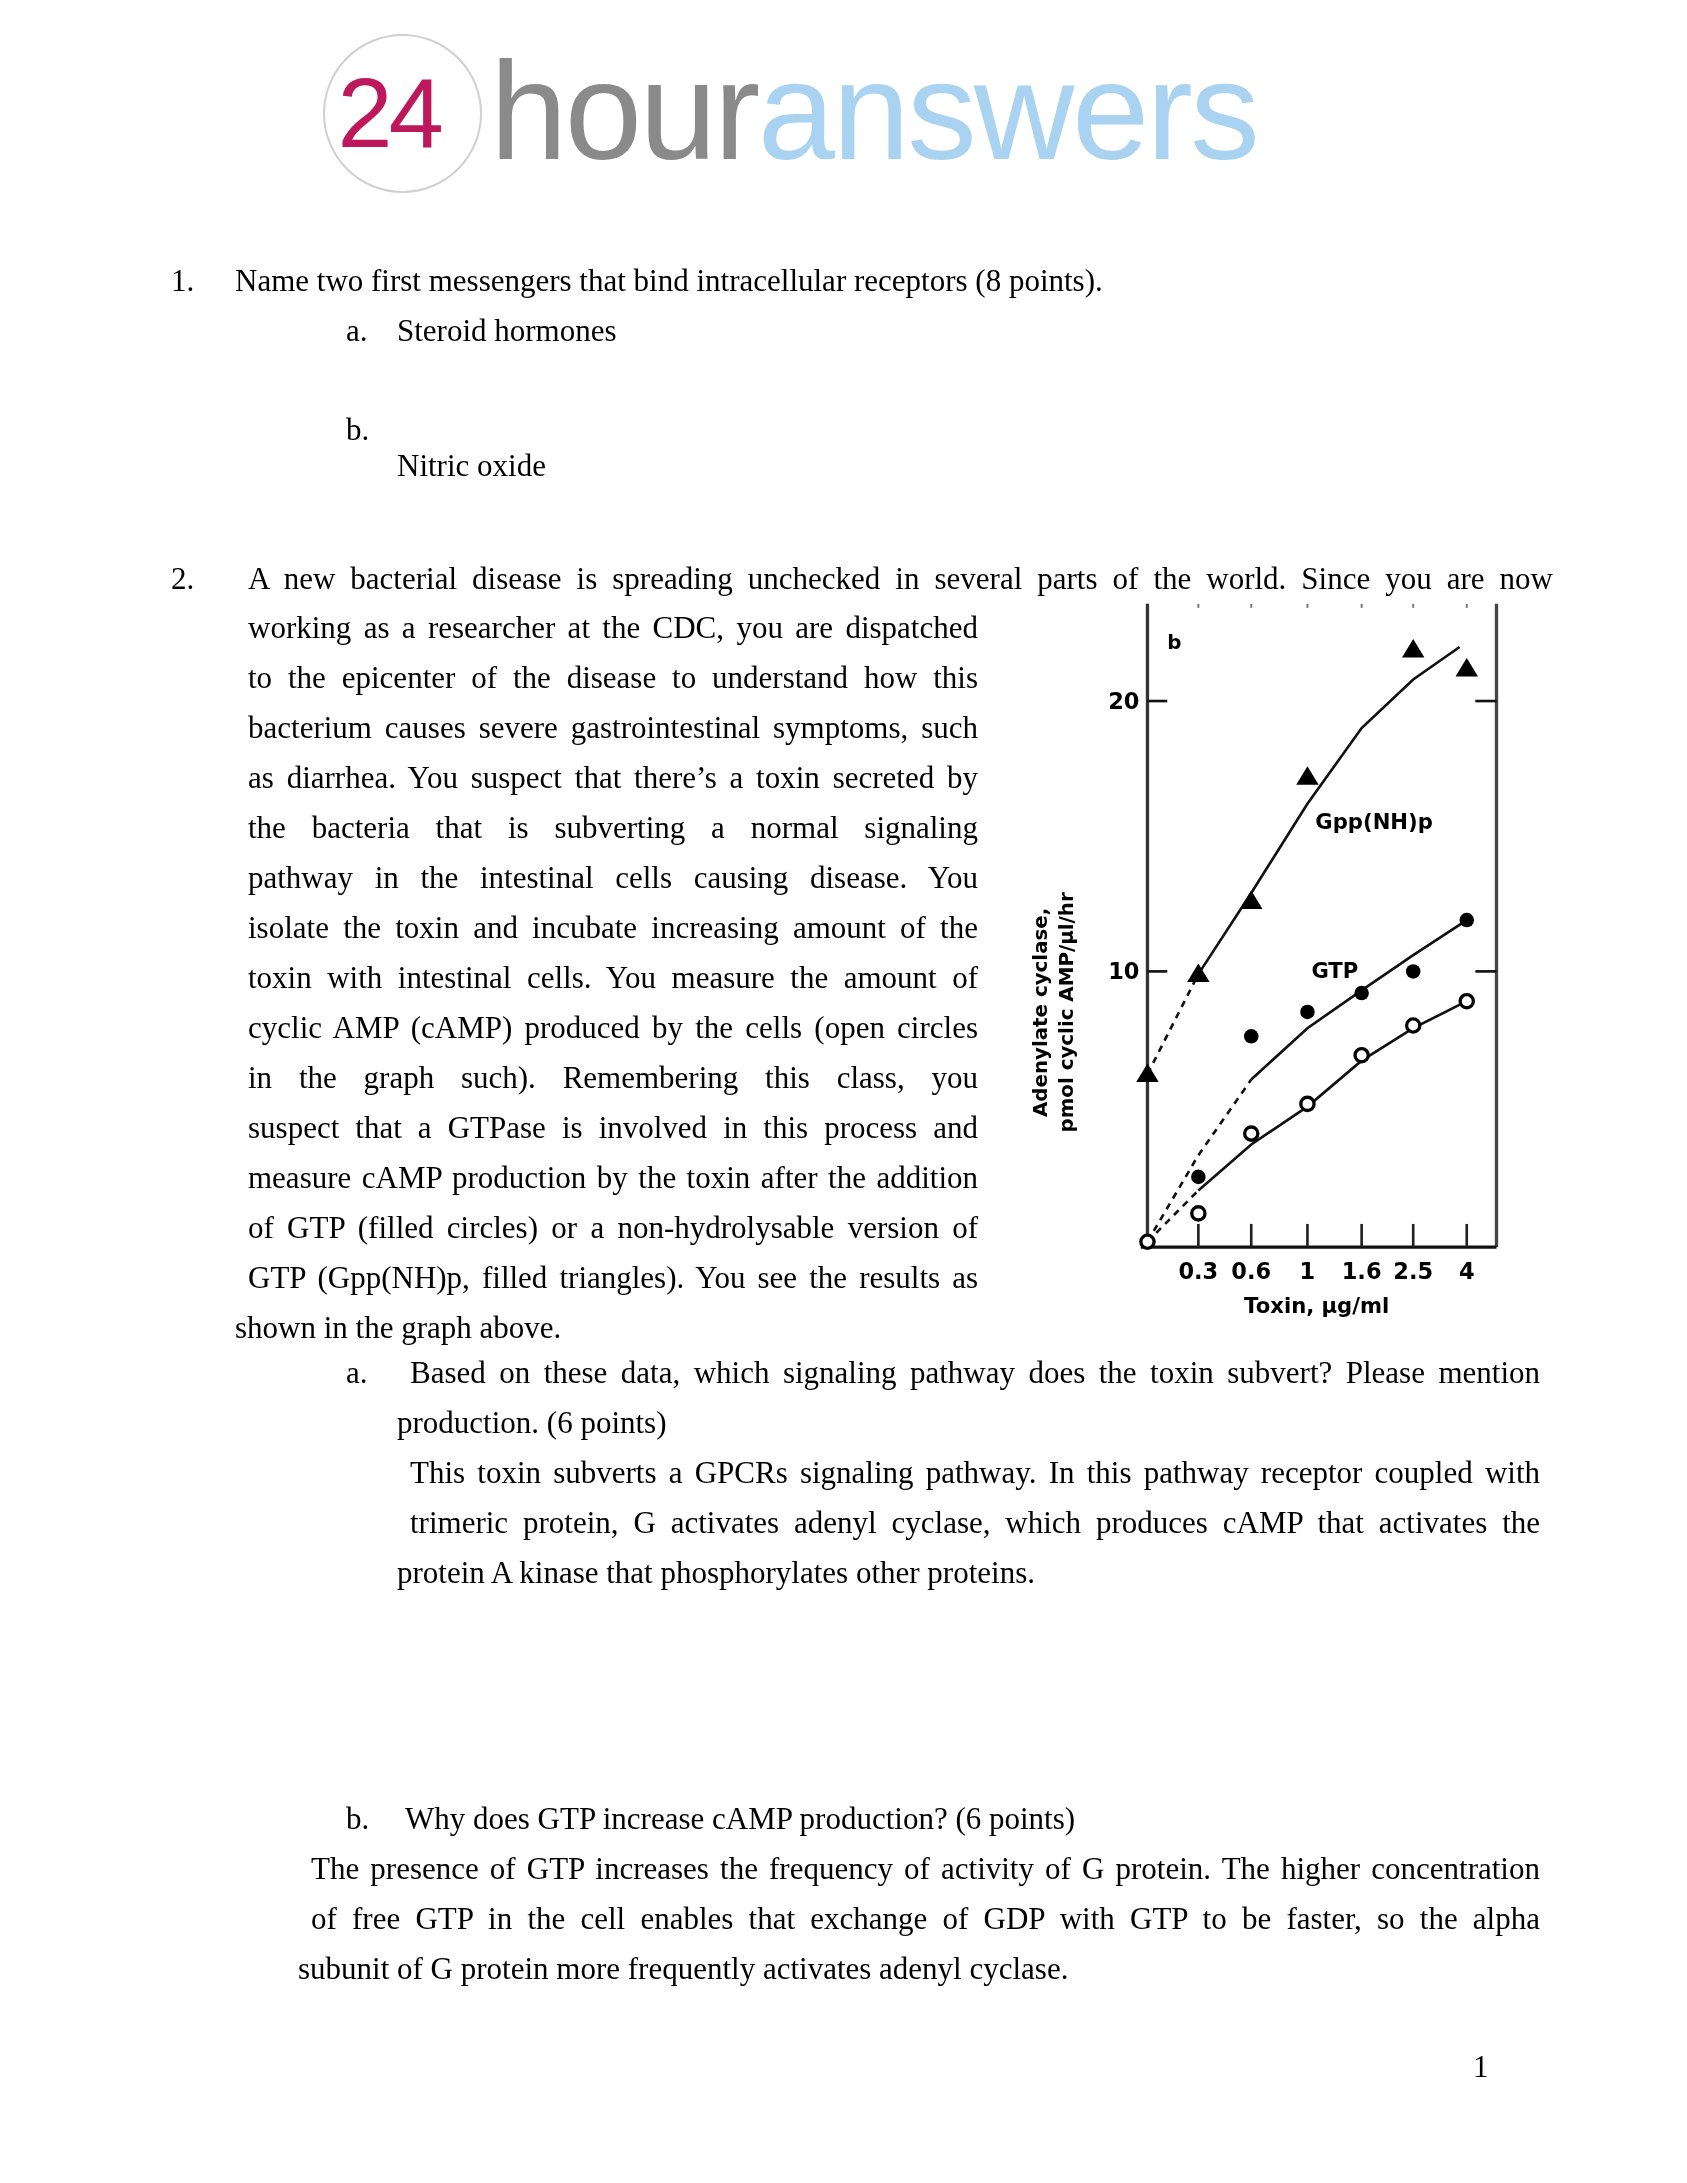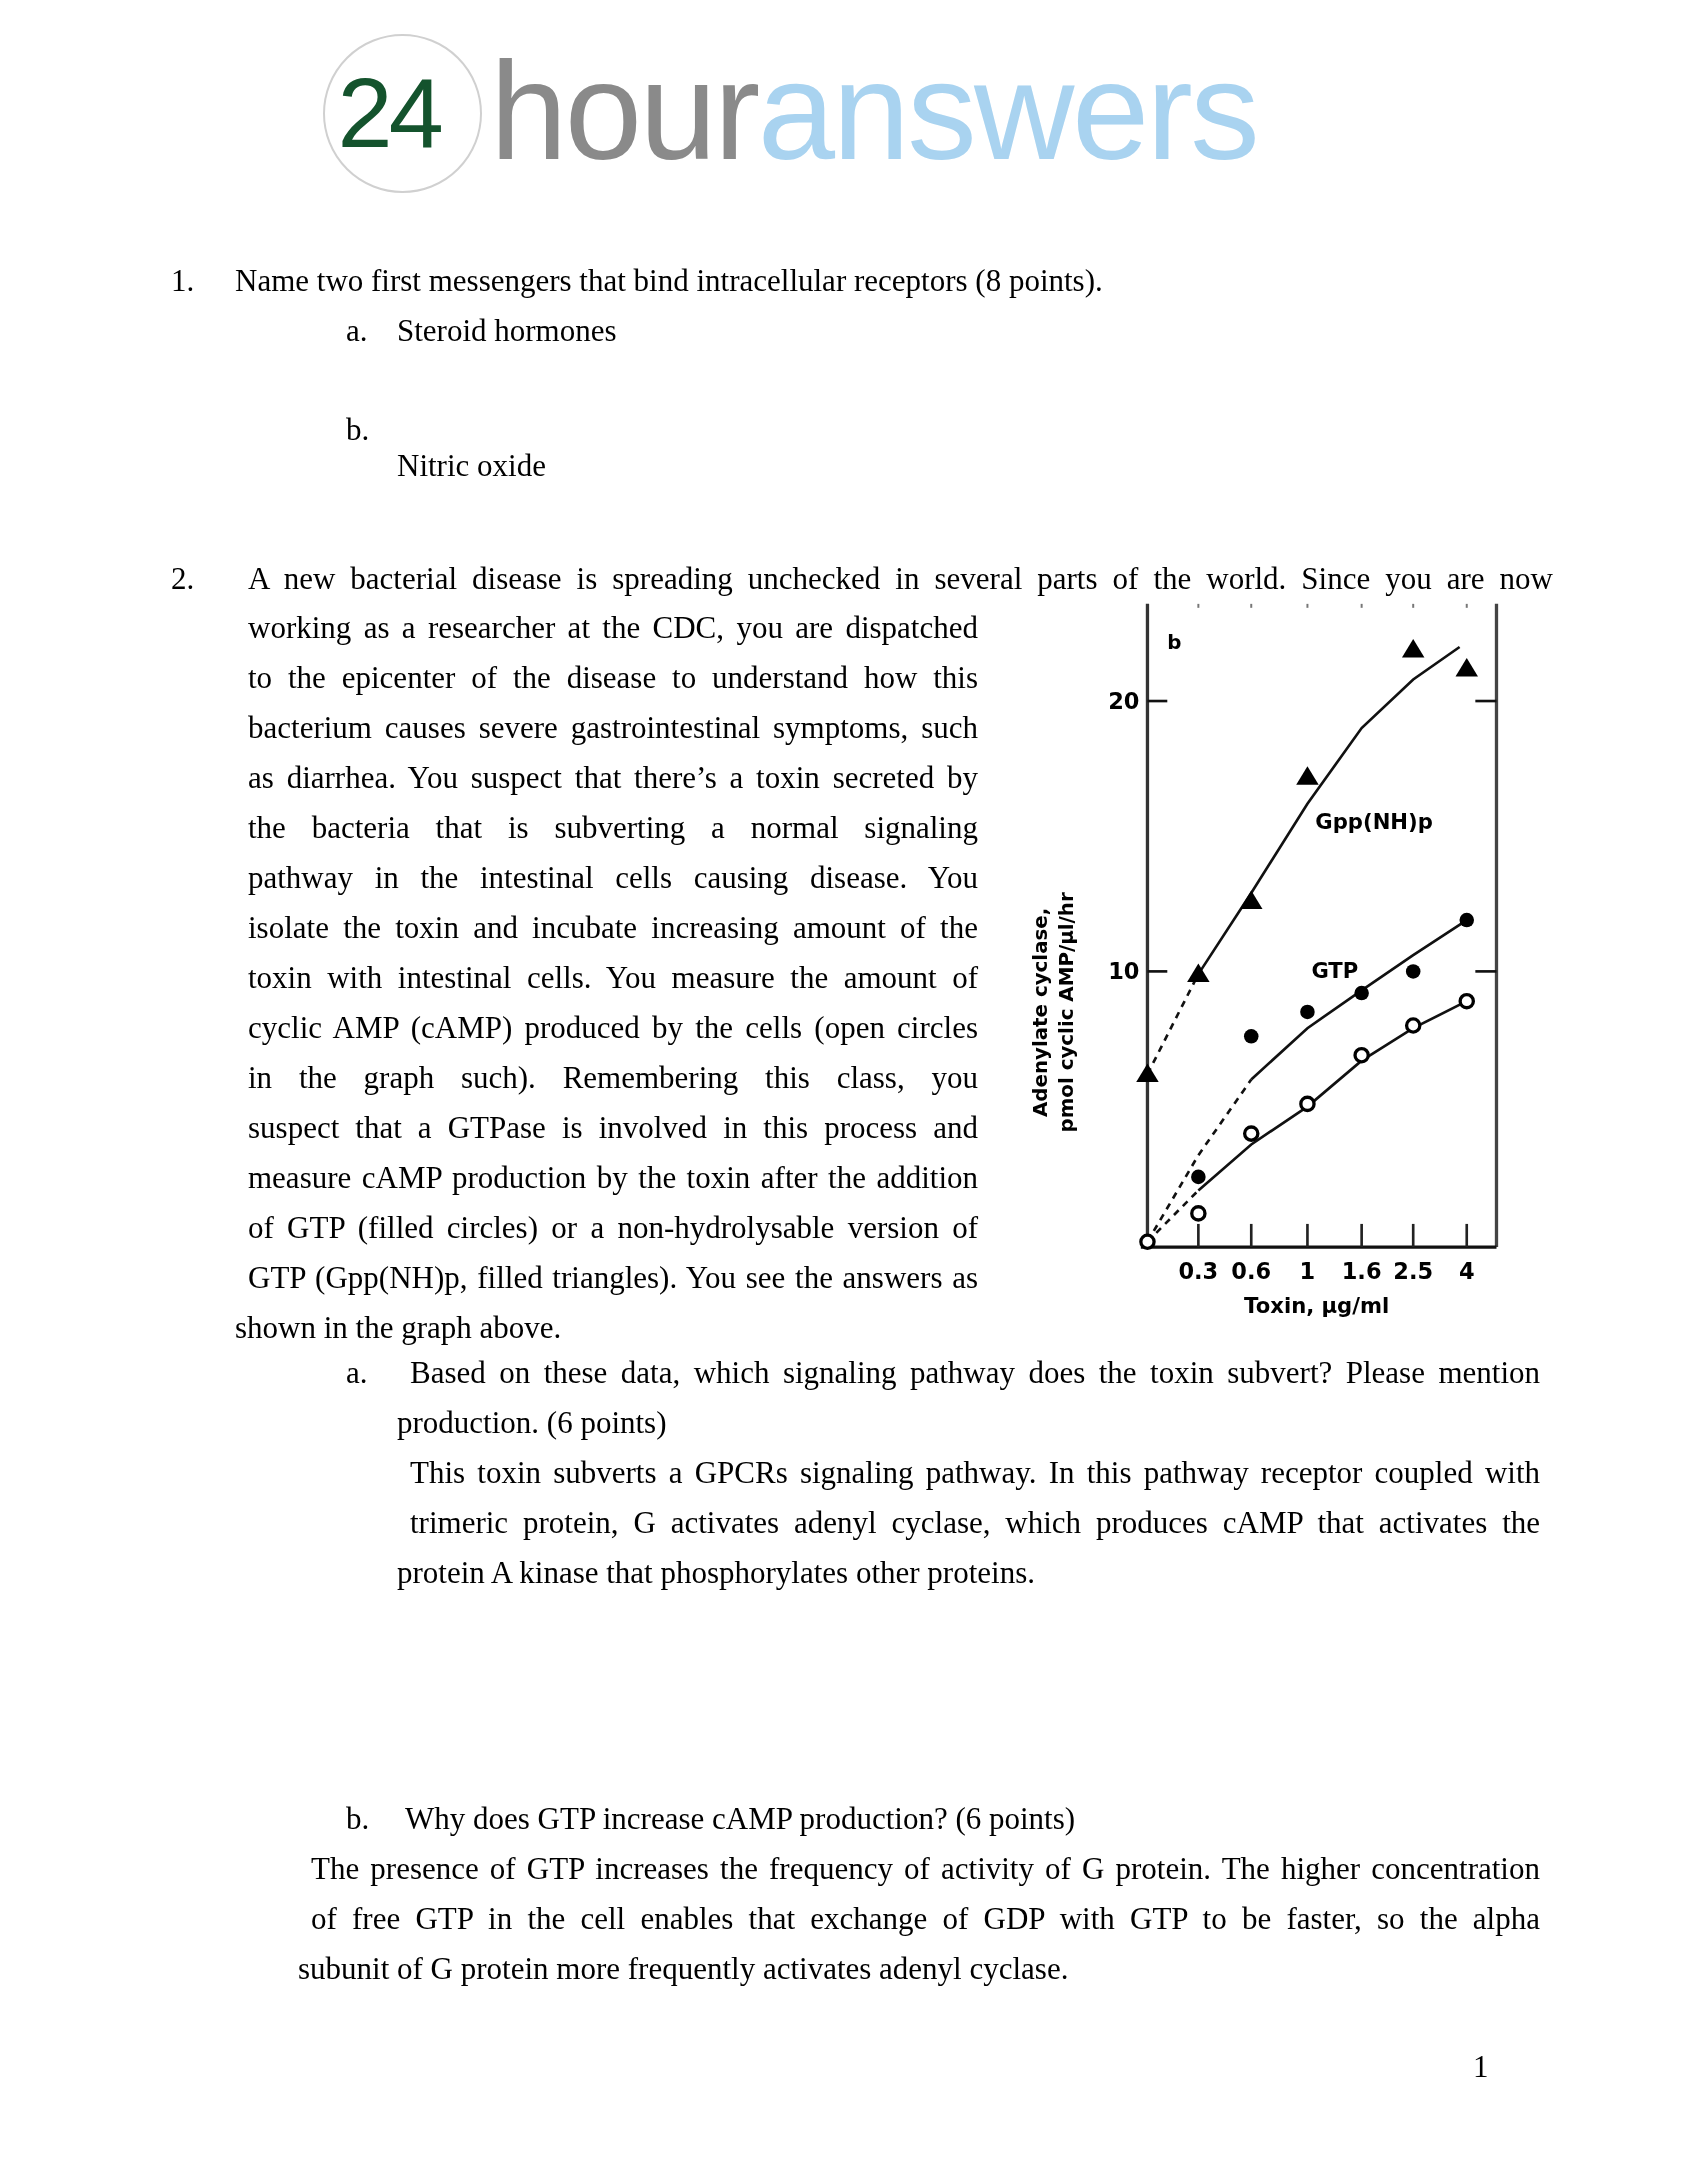--- a/index.html
+++ b/index.html
@@ -4,21 +4,21 @@
 <style>
   html, body { margin:0; padding:0; background:#ffffff; }
   body { width:1687px; height:2183px; position:relative; overflow:hidden;
          font-family:"Liberation Serif","DejaVu Serif",serif; color:#000; }
   .abs { position:absolute; }
   .t { font-size:31px; line-height:50px; white-space:nowrap; }
   .just { text-align:justify; text-align-last:justify; white-space:normal;margin-left:13px; }
   
   #logo { left:323px; top:34px; width:992px; height:165px; }
   #logo .ring { position:absolute; left:0; top:0; width:159px; height:159px; border:2px solid #d0d0d0; border-radius:50%; box-sizing:border-box; }
-  #logo .num { position:absolute; left:14.6px; top:29px; font-family:"Liberation Sans","DejaVu Sans",sans-serif; font-size:99px; line-height:99px; color:#14532d; letter-spacing:-4px; }
+  #logo .num { position:absolute; left:14.6px; top:29px; font-family:"Liberation Sans","DejaVu Sans",sans-serif; font-size:99px; line-height:99px; color:#be185d; letter-spacing:-4px; }
   #logo .hour { position:absolute; left:167px; top:6.6px; font-family:"Liberation Sans","DejaVu Sans",sans-serif; font-size:139px; line-height:139px; color:#8a8a8a; letter-spacing:-2.6px; }
   #logo .answers { color:#a9d3f0;text-align:center; }
   
   #chart { left:1006px; top:589px; width:509px; height:741px; }
   #chart svg { width:509px; height:741px; }
   .axlbl { font-family:"DejaVu Sans","Liberation Sans",sans-serif; font-weight:bold; }
 </style>
 </head>
 <body>
 
@@ -44,21 +44,21 @@
   <div class="t just">as diarrhea. You suspect that there’s a toxin secreted by</div>
   <div class="t just">the bacteria that is subverting a normal signaling</div>
   <div class="t just">pathway in the intestinal cells causing disease. You</div>
   <div class="t just">isolate the toxin and incubate increasing amount of the</div>
   <div class="t just">toxin with intestinal cells. You measure the amount of</div>
   <div class="t just">cyclic AMP (cAMP) produced by the cells (open circles</div>
   <div class="t just">in the graph such). Remembering this class, you</div>
   <div class="t just">suspect that a GTPase is involved in this process and</div>
   <div class="t just">measure cAMP production by the toxin after the addition</div>
   <div class="t just">of GTP (filled circles) or a non-hydrolysable version of</div>
-  <div class="t just">GTP (Gpp(NH)p, filled triangles). You see the answers as</div>
+  <div class="t just">GTP (Gpp(NH)p, filled triangles). You see the results as</div>
   <div class="t">shown in the graph above.</div>
 </div>
 
 <div class="abs t" style="left:346px;top:1348px;">a.</div>
 <div class="abs" style="left:397px;top:1348px;width:1143px;">
   <div class="t just">Based on these data, which signaling pathway does the toxin subvert? Please mention</div>
   <div class="t">production. (6 points)</div>
   <div class="t just">This toxin subverts a GPCRs signaling pathway. In this pathway receptor coupled with</div>
   <div class="t just">trimeric protein, G activates adenyl cyclase, which produces cAMP that activates the</div>
   <div class="t">protein A kinase that phosphorylates other proteins.</div>

